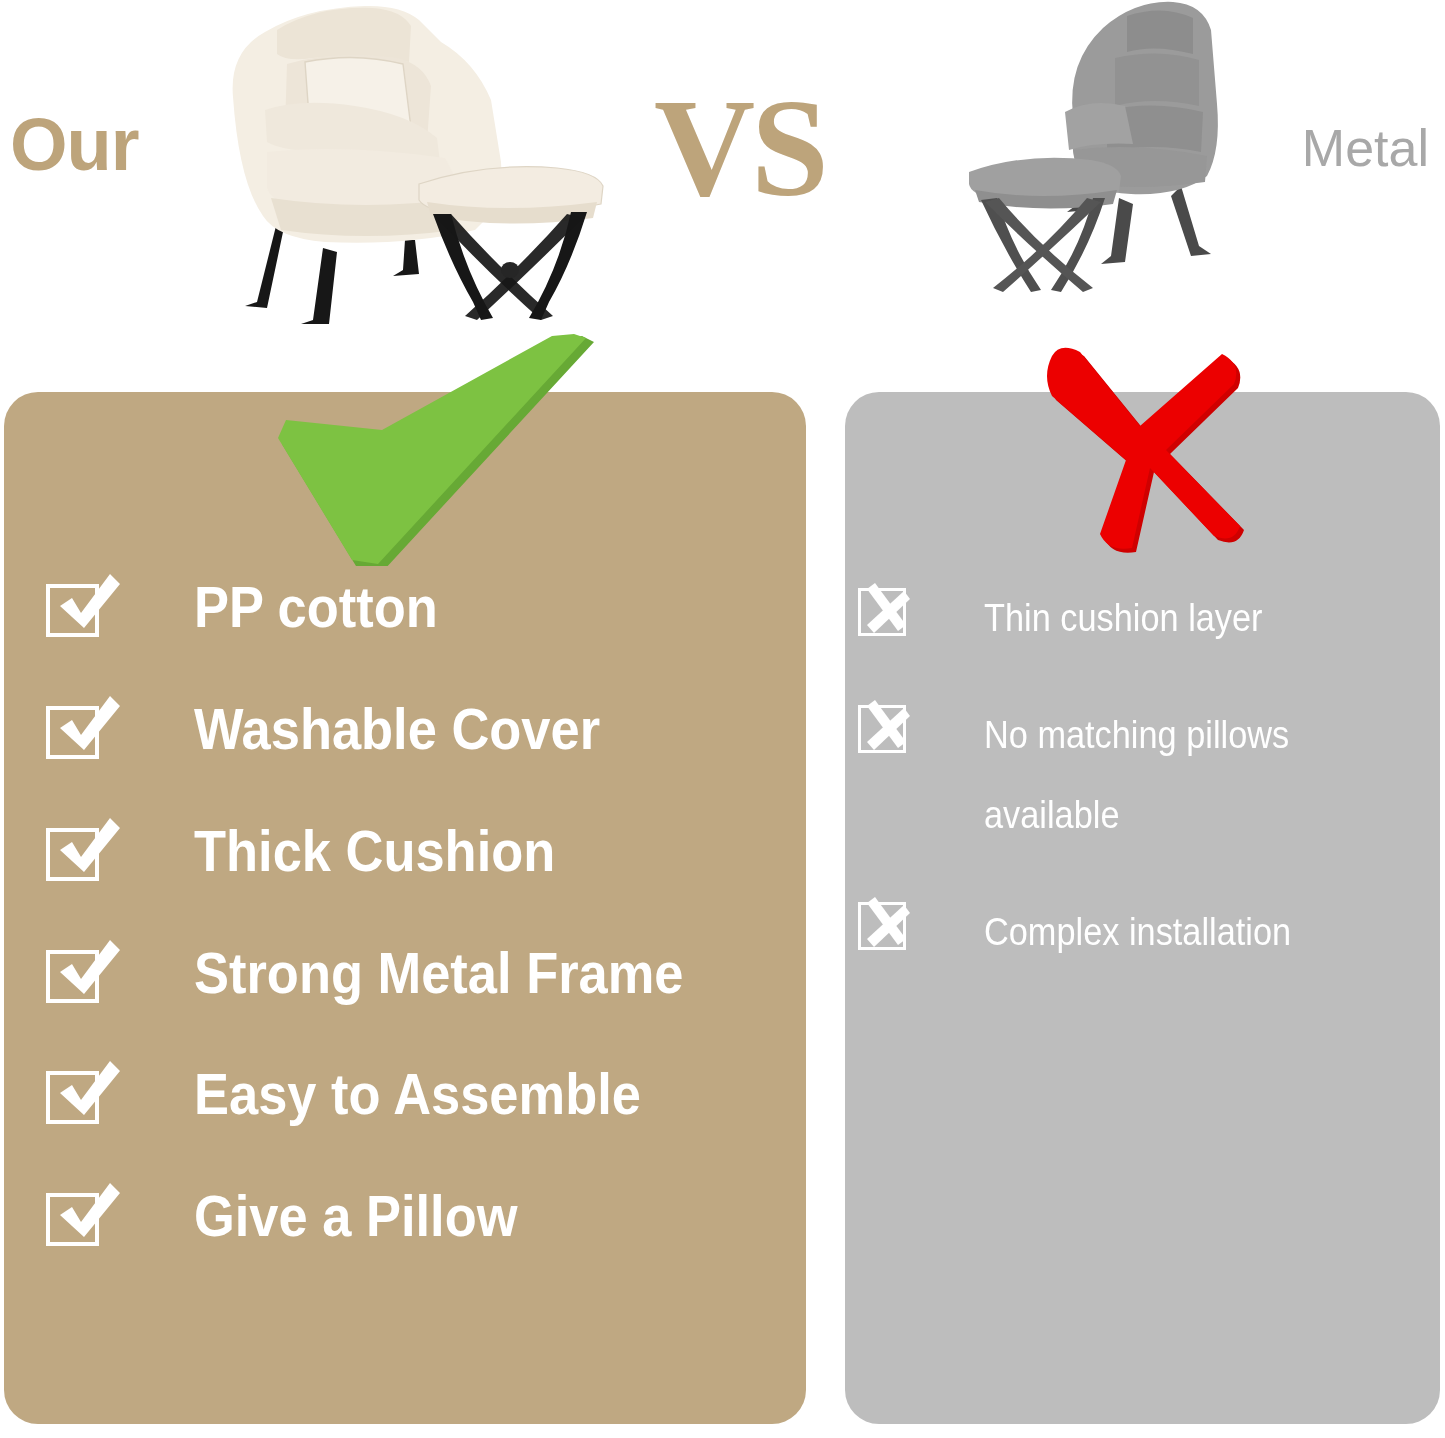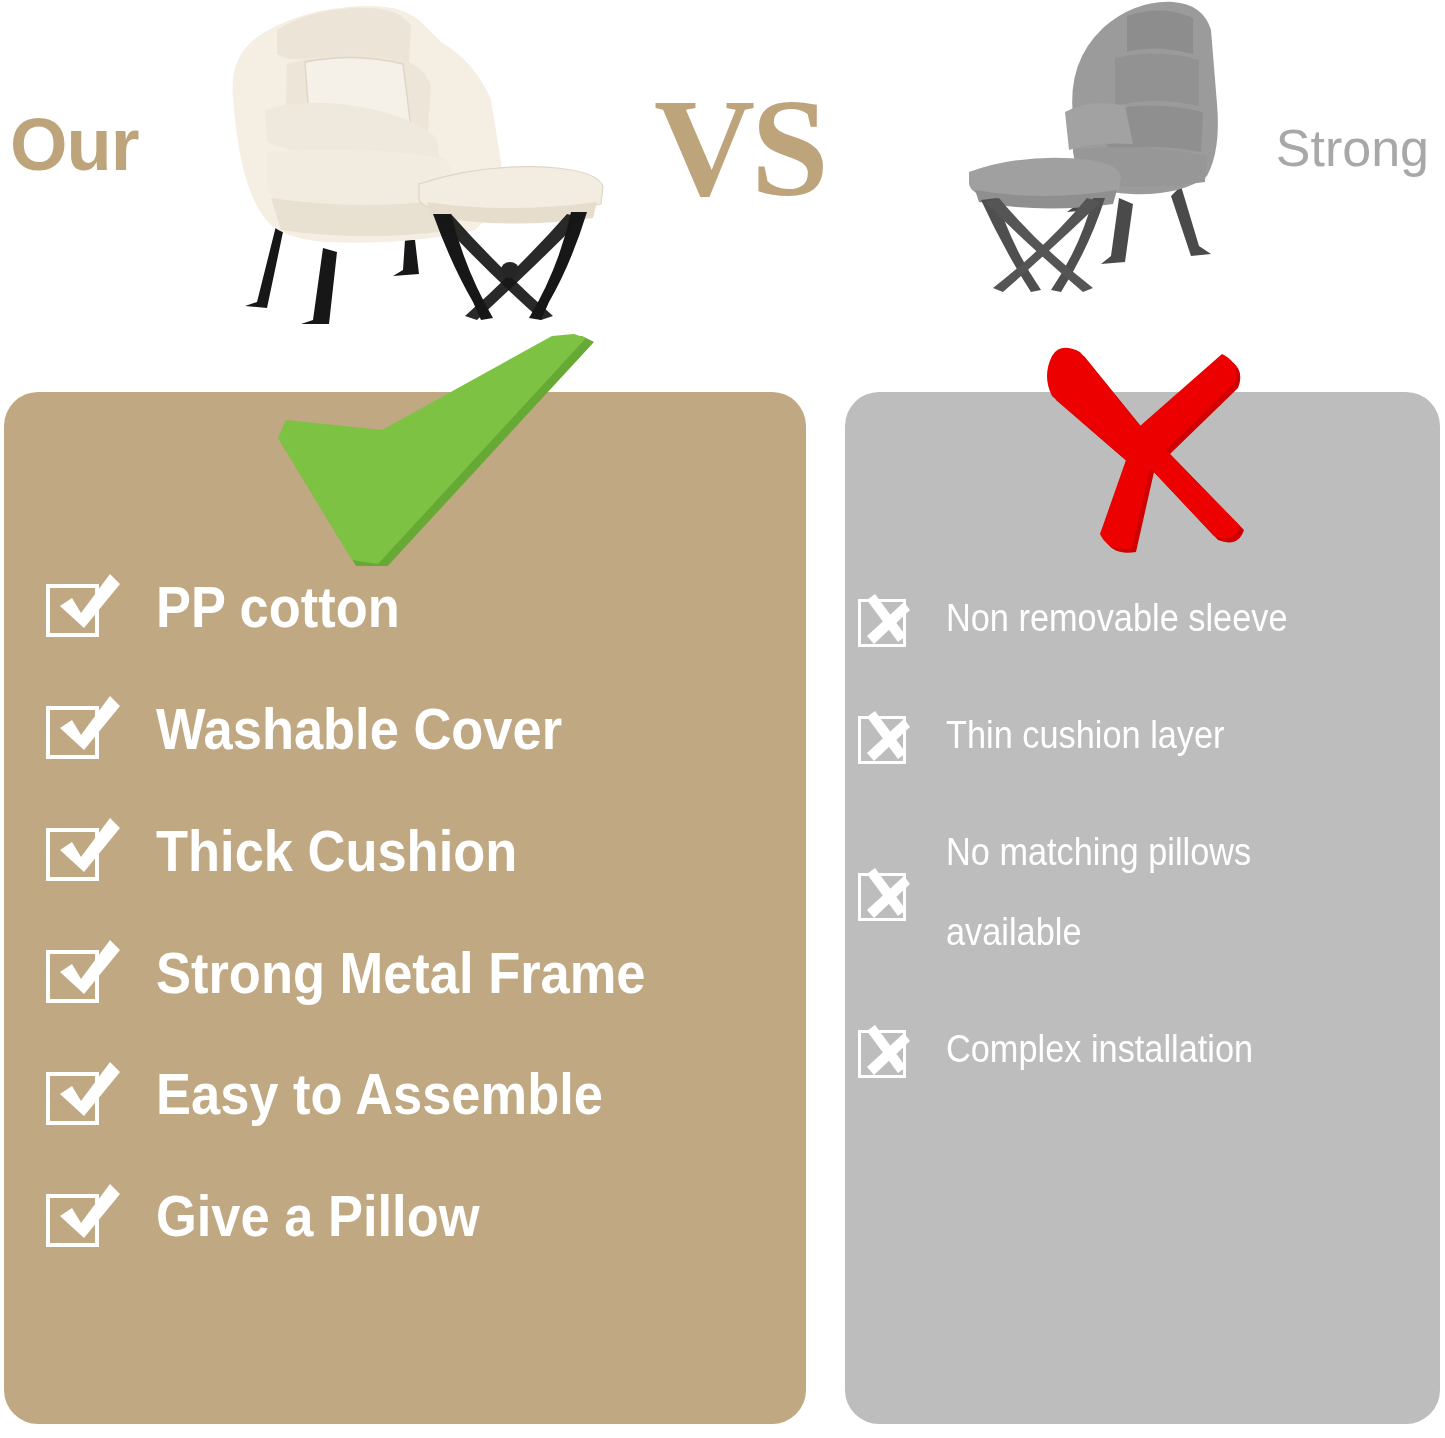--- a/index.html
+++ b/index.html
@@ -110,21 +110,22 @@
   }
   #list-others {
     position: absolute;
     left: 858px;
     top: 586px;
     width: 575px;
   }
 
   .row {
     display: flex;
-    align-items: center;
+    align-items: flex-start;
+    gap: 38px;
   }
   #list-ours .row { margin-bottom: 62px; }
   #list-ours .row:last-child { margin-bottom: 8px; }
 
   #list-others .row { margin-bottom: 45px; }
   #list-others .row:last-child { margin-bottom: 0; }
 
   .box {
     position: relative;
     flex: 0 0 auto;
@@ -187,21 +188,21 @@
 </style>
 </head>
 <body>
 
 <div id="hero">
 
   <div class="label-our">Our</div>
 
   <div class="label-vs">VS</div>
 
-  <div class="label-others">Strong</div>
+  <div class="label-others">Metal</div>
 
   <div class="chair-wrap" id="chair-ours">
     <svg viewBox="0 0 420 330" width="420" height="330" aria-hidden="true">
       <g>
 
         <path d="M74 212 L52 300 L40 304 L62 306 L78 230 Z" fill="#171717"></path>
         <path d="M118 246 L108 318 L96 322 L124 322 L132 250 Z" fill="#171717"></path>
         <path d="M200 238 L198 268 L188 274 L214 272 L210 238 Z" fill="#171717"></path>
 
         <path d="M28 95 Q24 50 60 30 Q100 6 160 4 Q196 3 214 18 L236 40
@@ -348,54 +349,45 @@
       </svg>
     </span>
     <span class="row-label">Give a Pillow</span>
   </div>
 
 </div>
 
 <div id="list-others">
 
 
+
   <div class="row">
     <span class="box box-x">
       <svg viewBox="0 0 62 62" aria-hidden="true">
         <path d="M13 8 L21 2 L52 44 L44 50 Z" fill="#ffffff"></path>
         <path d="M50 10 L56 18 L20 52 L13 44 Z" fill="#ffffff"></path>
       </svg>
     </span>
-    <span class="row-label">Non removable sleeve</span>
-  </div>
+    <span class="row-label">Thin cushion layer</span>
+  </div>
+
 
   <div class="row">
     <span class="box box-x">
       <svg viewBox="0 0 62 62" aria-hidden="true">
         <path d="M13 8 L21 2 L52 44 L44 50 Z" fill="#ffffff"></path>
         <path d="M50 10 L56 18 L20 52 L13 44 Z" fill="#ffffff"></path>
       </svg>
     </span>
-    <span class="row-label">Thin cushion layer</span>
-  </div>
-
+    <span class="row-label">No matching pillows available</span>
+  </div>
 
   <div class="row">
     <span class="box box-x">
       <svg viewBox="0 0 62 62" aria-hidden="true">
         <path d="M13 8 L21 2 L52 44 L44 50 Z" fill="#ffffff"></path>
         <path d="M50 10 L56 18 L20 52 L13 44 Z" fill="#ffffff"></path>
       </svg>
     </span>
-    <span class="row-label">No matching pillows available</span>
-  </div>
-
-  <div class="row">
-    <span class="box box-x">
-      <svg viewBox="0 0 62 62" aria-hidden="true">
-        <path d="M13 8 L21 2 L52 44 L44 50 Z" fill="#ffffff"></path>
-        <path d="M50 10 L56 18 L20 52 L13 44 Z" fill="#ffffff"></path>
-      </svg>
-    </span>
     <span class="row-label">Complex installation</span>
   </div>
 
 </div>
 
 </body></html>

